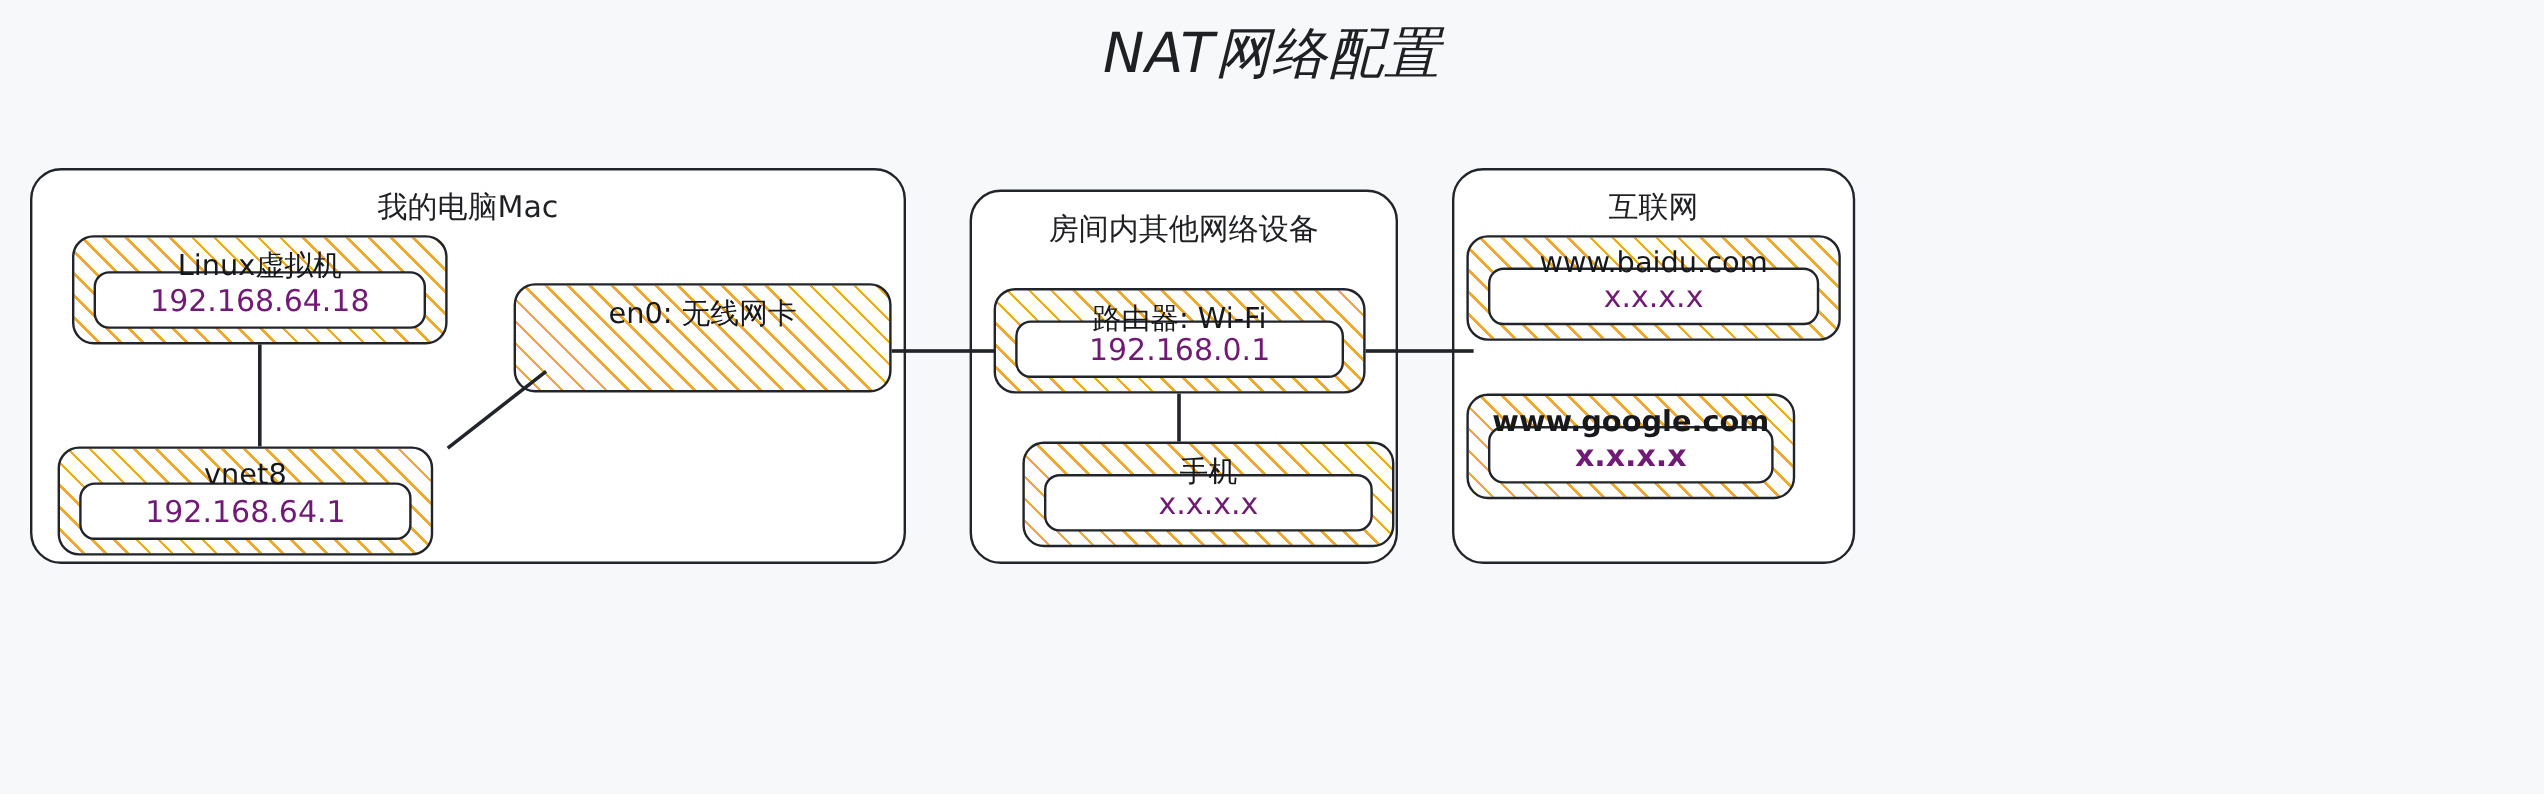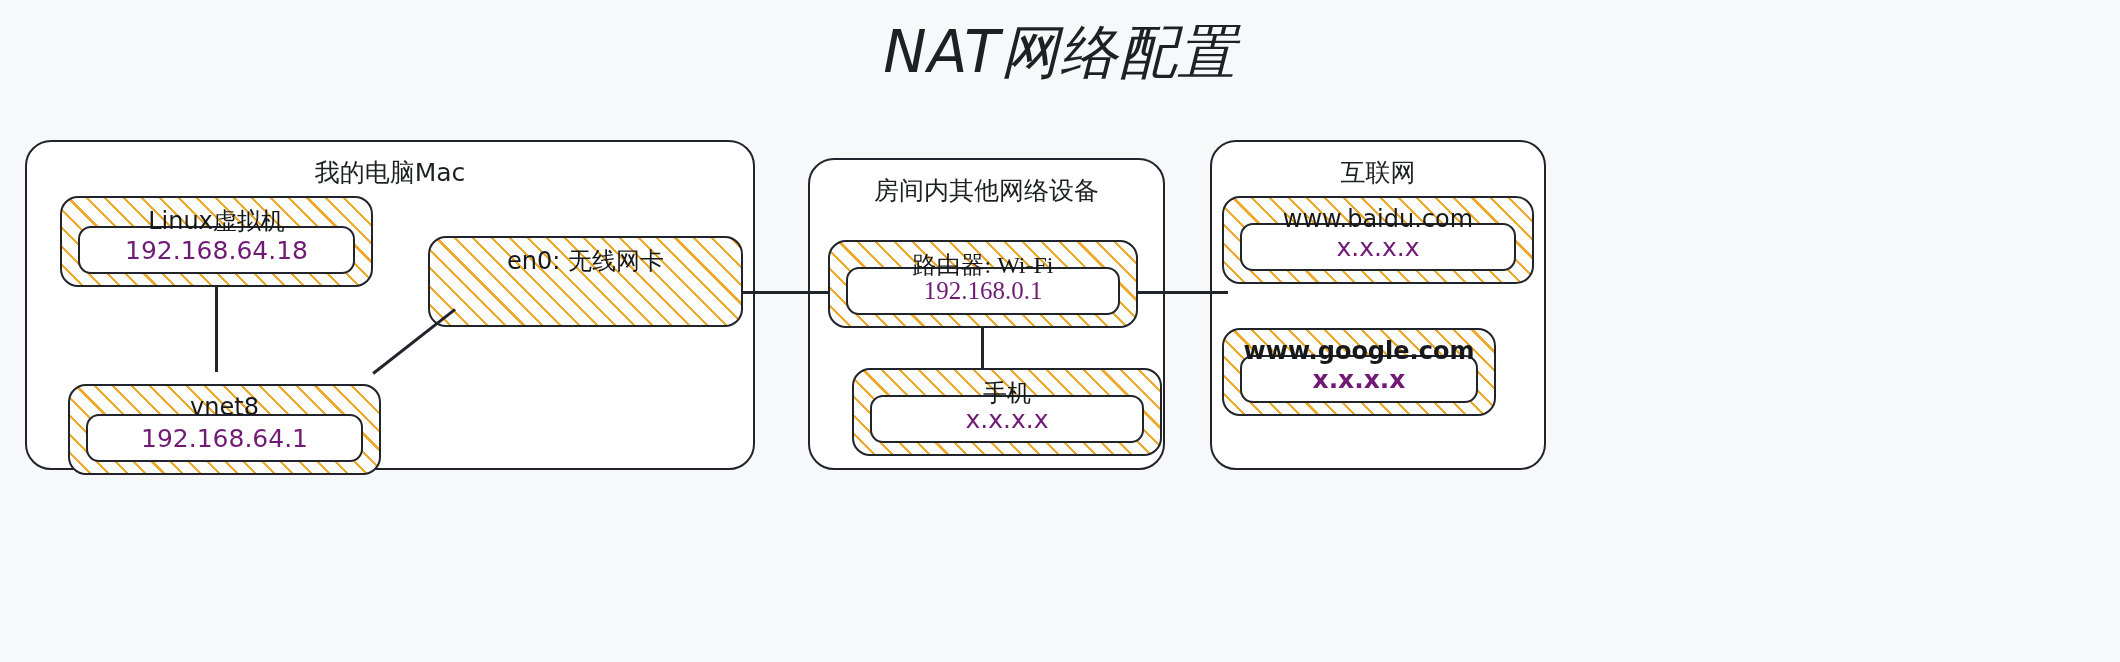--- a/index.html
+++ b/index.html
@@ -8,21 +8,21 @@
     background:#f6f8fa;
     font-family:"DejaVu Sans","Liberation Sans",sans-serif;
     overflow:hidden;
     position:relative;
   }
   #stage{position:absolute;inset:0;width:2120px;height:662px;}
 
   .title{
     position:absolute;left:0;top:14px;width:2120px;
     text-align:center;
-    font-size:58px;
+    font-size:46px;
     font-weight:400;
     letter-spacing:1px;
     color:#1f2023;
     font-family:"DejaVu Sans","Liberation Sans",sans-serif;
     font-style:italic;
   }
 
   
   .group{
     position:absolute;
@@ -97,40 +97,40 @@
 
   <div class="group" style="left:25px;top:140px;width:730px;height:330px;">
     <div class="group-title">我的电脑Mac</div>
   </div>
 
   <div class="node" style="left:60px;top:196px;width:313px;height:91px;">
     <div class="node-label">Linux虚拟机</div>
     <div class="node-ip">192.168.64.18</div>
   </div>
 
-  <div class="node" style="left:68px;top:372px;width:313px;height:91px;margin-top:12px;">
+  <div class="node" style="left:48px;top:372px;width:313px;height:91px;">
     <div class="node-label">vnet8</div>
     <div class="node-ip">192.168.64.1</div>
   </div>
 
   <div class="node" style="left:428px;top:236px;width:315px;height:91px;">
     <div class="node-label">en0: 无线网卡</div>
   </div>
 
   <div class="conn conn-v" style="left:215px;top:287px;height:85px;"></div>
 
   <div class="conn-diag" style="left:373px;top:372px;width:104px;transform:rotate(-38deg);"></div>
 
   <div class="conn conn-h" style="left:743px;top:291px;width:87px;"></div>
 
   <div class="group" style="left:808px;top:158px;width:357px;height:312px;">
     <div class="group-title">房间内其他网络设备</div>
   </div>
 
-  <div class="node" style="left:828px;top:240px;width:310px;height:88px;font-family:Liberation Serif, serif;">
+  <div class="node" style="left:828px;top:240px;width:310px;height:88px;">
     <div class="node-label">路由器: Wi-Fi</div>
     <div class="node-ip">192.168.0.1</div>
   </div>
 
   <div class="node" style="left:828px;top:368px;width:310px;height:88px;margin-left:24px;">
     <div class="node-label">手机</div>
     <div class="node-ip">x.x.x.x</div>
   </div>
 
   <div class="conn conn-v" style="left:981px;top:328px;height:40px;"></div>

